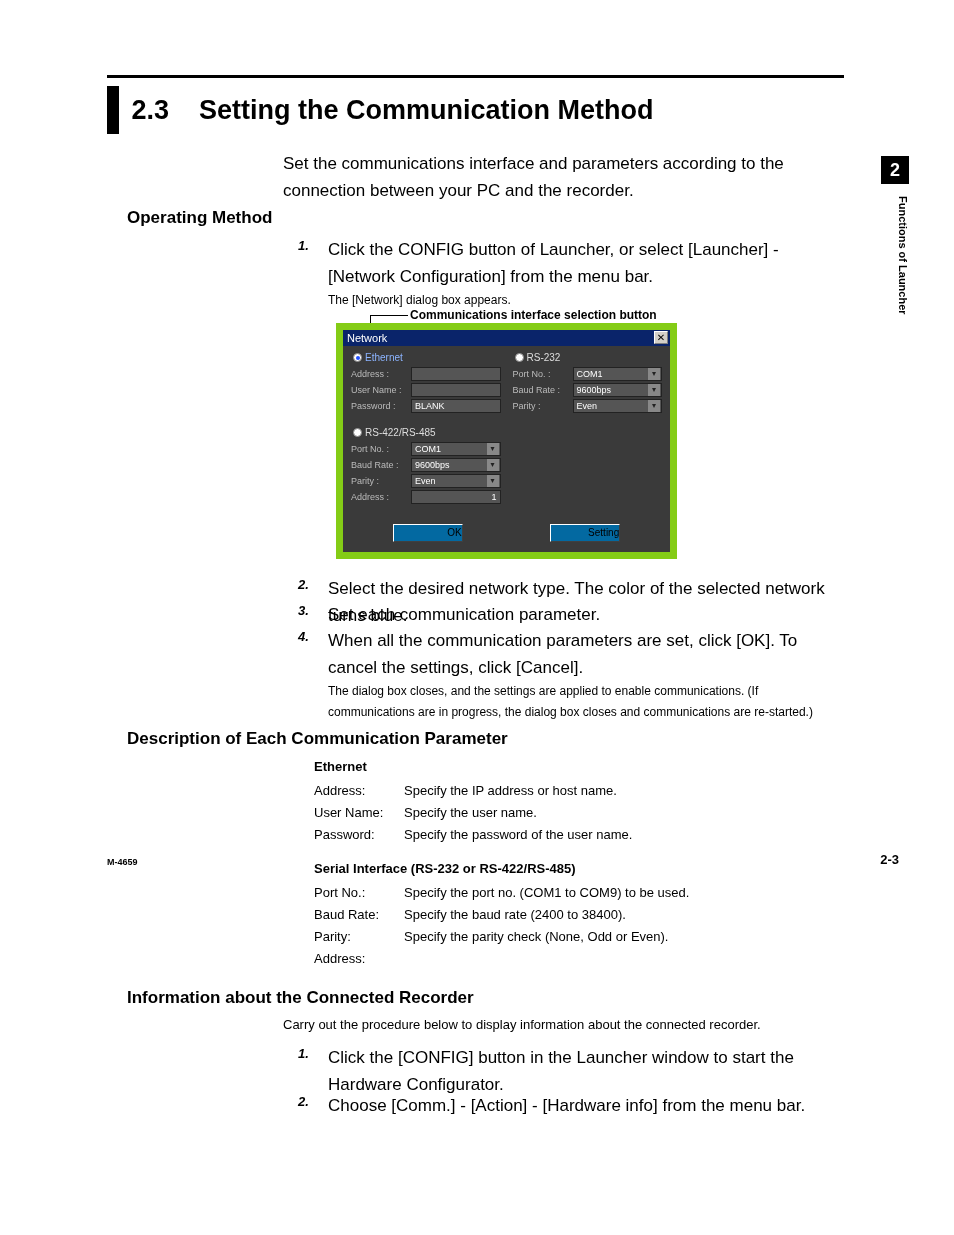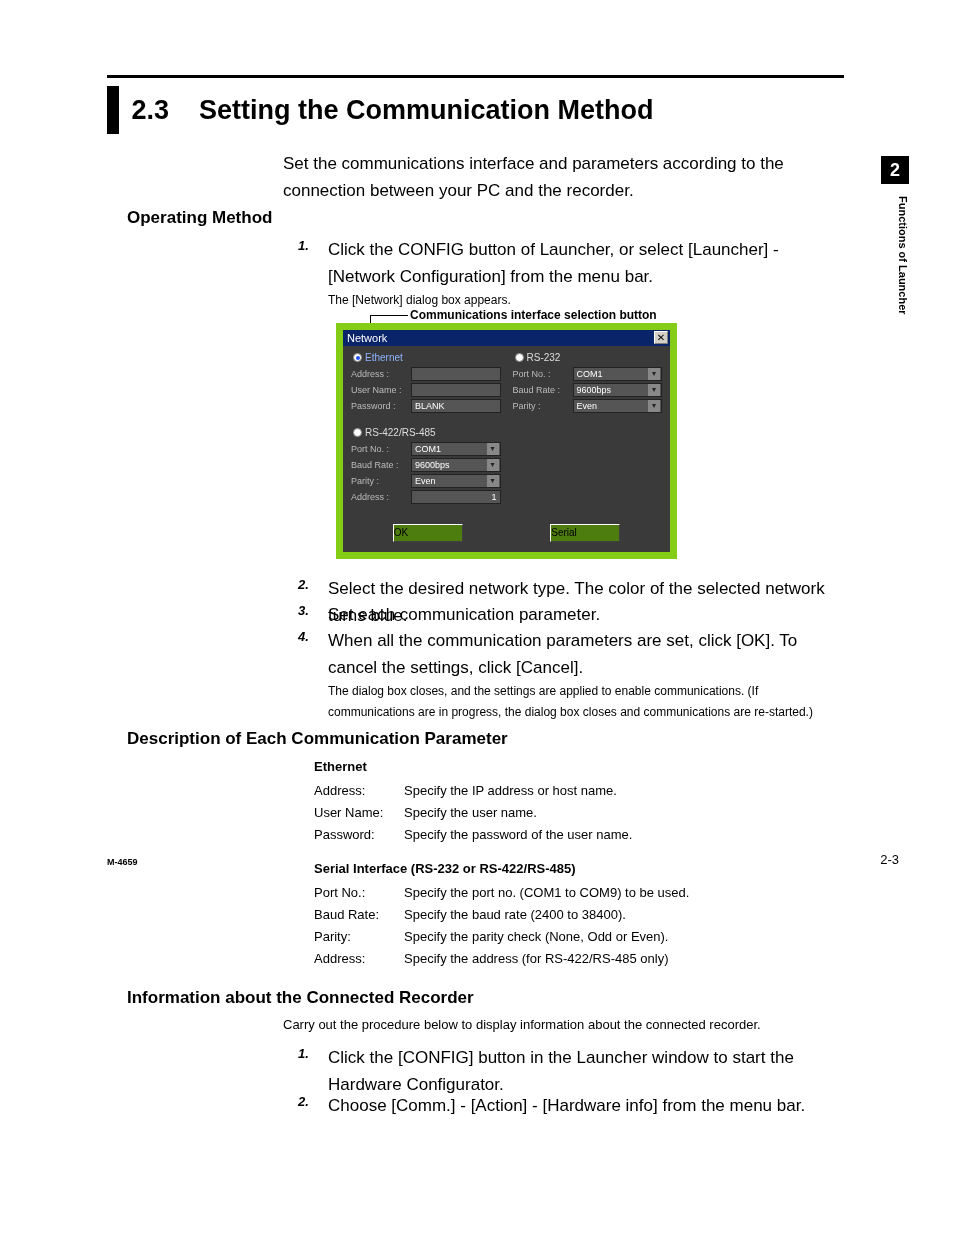--- a/index.html
+++ b/index.html
@@ -230,27 +230,27 @@
     line-height: 12px;
   }
   .dlg-buttons {
     display: flex;
     justify-content: space-around;
     padding: 8px 6px 10px 6px;
   }
   .dlg-btn {
     width: 70px;
     height: 18px;
-    background: #4d7c0f;
+    background: #0369a1;
     border: 1px solid #404040;
     border-top-color: #fff;
     border-left-color: #fff;
     color: #000;
     font-size: 10px;
-    text-align: left;
+    text-align: right;
     line-height: 16px;
   }
 
   
   .param-block { position: absolute; left: 314px; font-size: 13px; line-height: 1.7; }
   .param-title { font-weight: bold; margin-bottom: 2px; }
   .param-row { display: flex; }
   .param-key { width: 90px; }
   .param-val { flex: 1; }
   .param-block.ethernet { top: 756px; width: 520px; }
@@ -264,21 +264,21 @@
     left: 107px;
     bottom: 55px;
     font-size: 9px;
     font-weight: bold;
   }
   .footer-right {
     position: absolute;
     right: 55px;
     bottom: 55px;
     font-size: 13px;
-    font-weight: normal;
+    font-weight: bold;
   }
 </style>
 </head>
 <body>
 
 <div class="page">
   <div class="title-block">
     <span class="title-bar"></span>
     <span class="section-title">
       <span>2.3</span>&nbsp;&nbsp;&nbsp;
@@ -366,21 +366,21 @@
           </div>
           <div class="row">
             <div class="row-label">Parity :</div>
             <div class="field combo">Even</div>
           </div>
         </div>
       </div>
     </div>
     <div class="dlg-buttons">
       <div class="dlg-btn">OK</div>
-      <div class="dlg-btn">Serial</div>
+      <div class="dlg-btn">Setting</div>
     </div>
   </div>
 
   <div class="ol-item" style="left:328px; top:575px; width:520px;">
     <span class="ol-num">2.</span>
     <span class="body-text">Select the desired network type.  The color of the selected network turns blue.</span>
   </div>
   <div class="ol-item" style="left:328px; top:601px; width:500px;">
     <span class="ol-num">3.</span>
     <span class="body-text">Set each communication parameter.</span>
@@ -418,21 +418,20 @@
     <div class="param-row">
         <div class="param-key">Baud Rate:</div>
         <div class="param-val">Specify the baud rate (2400 to 38400).</div>
       </div>
     <div class="param-row">
         <div class="param-key">Parity:</div>
         <div class="param-val">Specify the parity check (None, Odd or Even).</div>
       </div>
     <div class="param-row">
         <div class="param-key">Address:</div>
-        <div class="param-val">Specify the address (for RS-422/RS-485 only)</div>
       </div>
   </div>
 
   <div class="h2 info">Information about the Connected Recorder</div>
   <div class="info-intro">Carry out the procedure below to display information about the connected recorder.</div>
 
   <div class="ol-item" style="left:328px; top:1044px; width:490px;">
     <span class="ol-num">1.</span>
     <span class="body-text">Click the [CONFIG] button in the Launcher window to start the Hardware Configurator.</span>
   </div>

